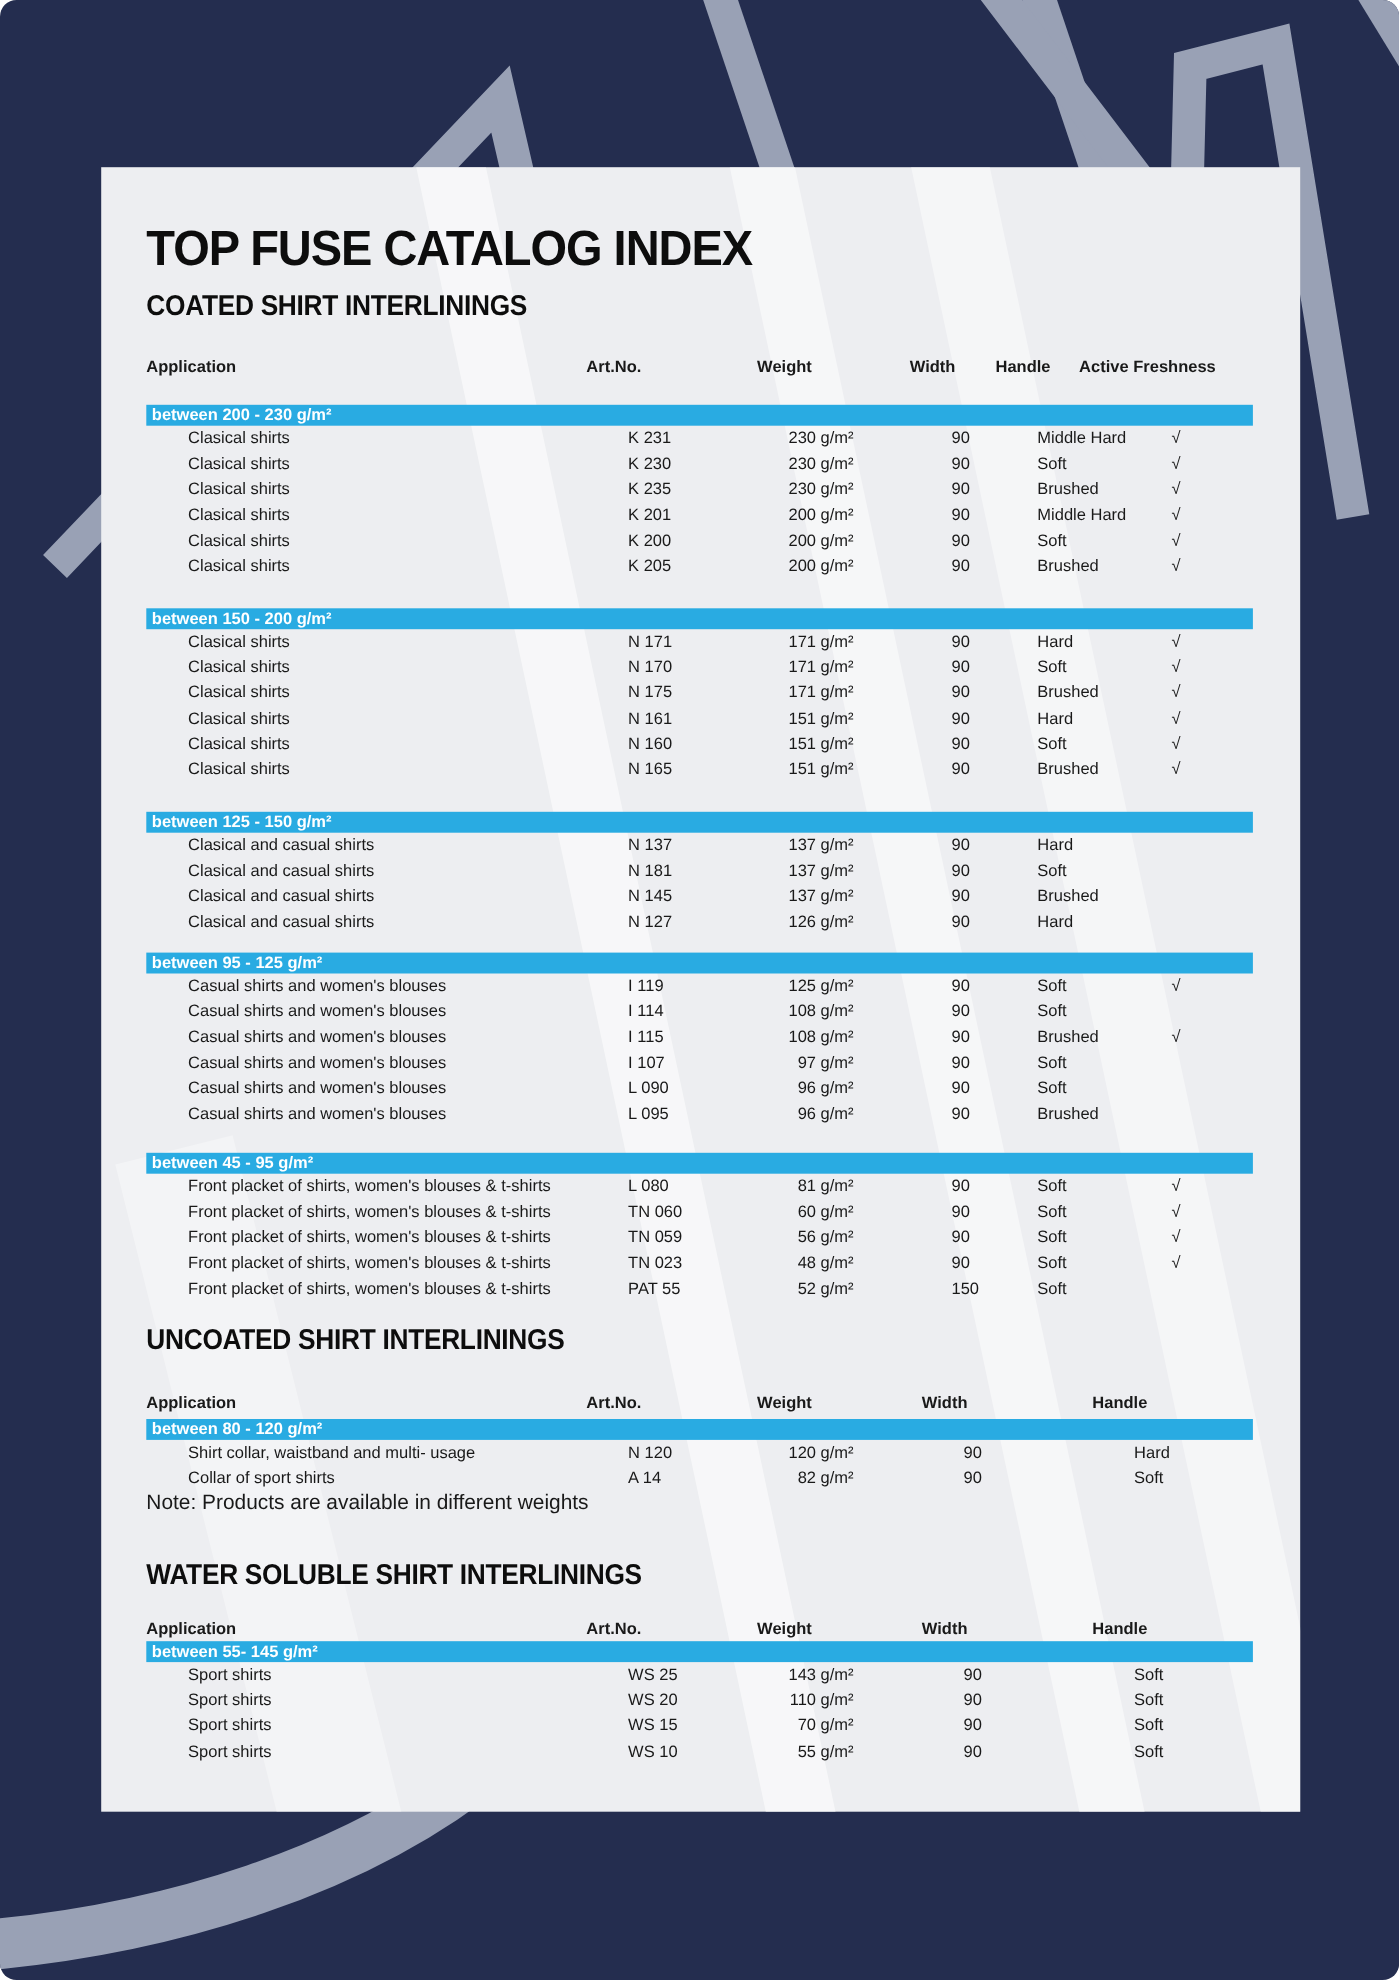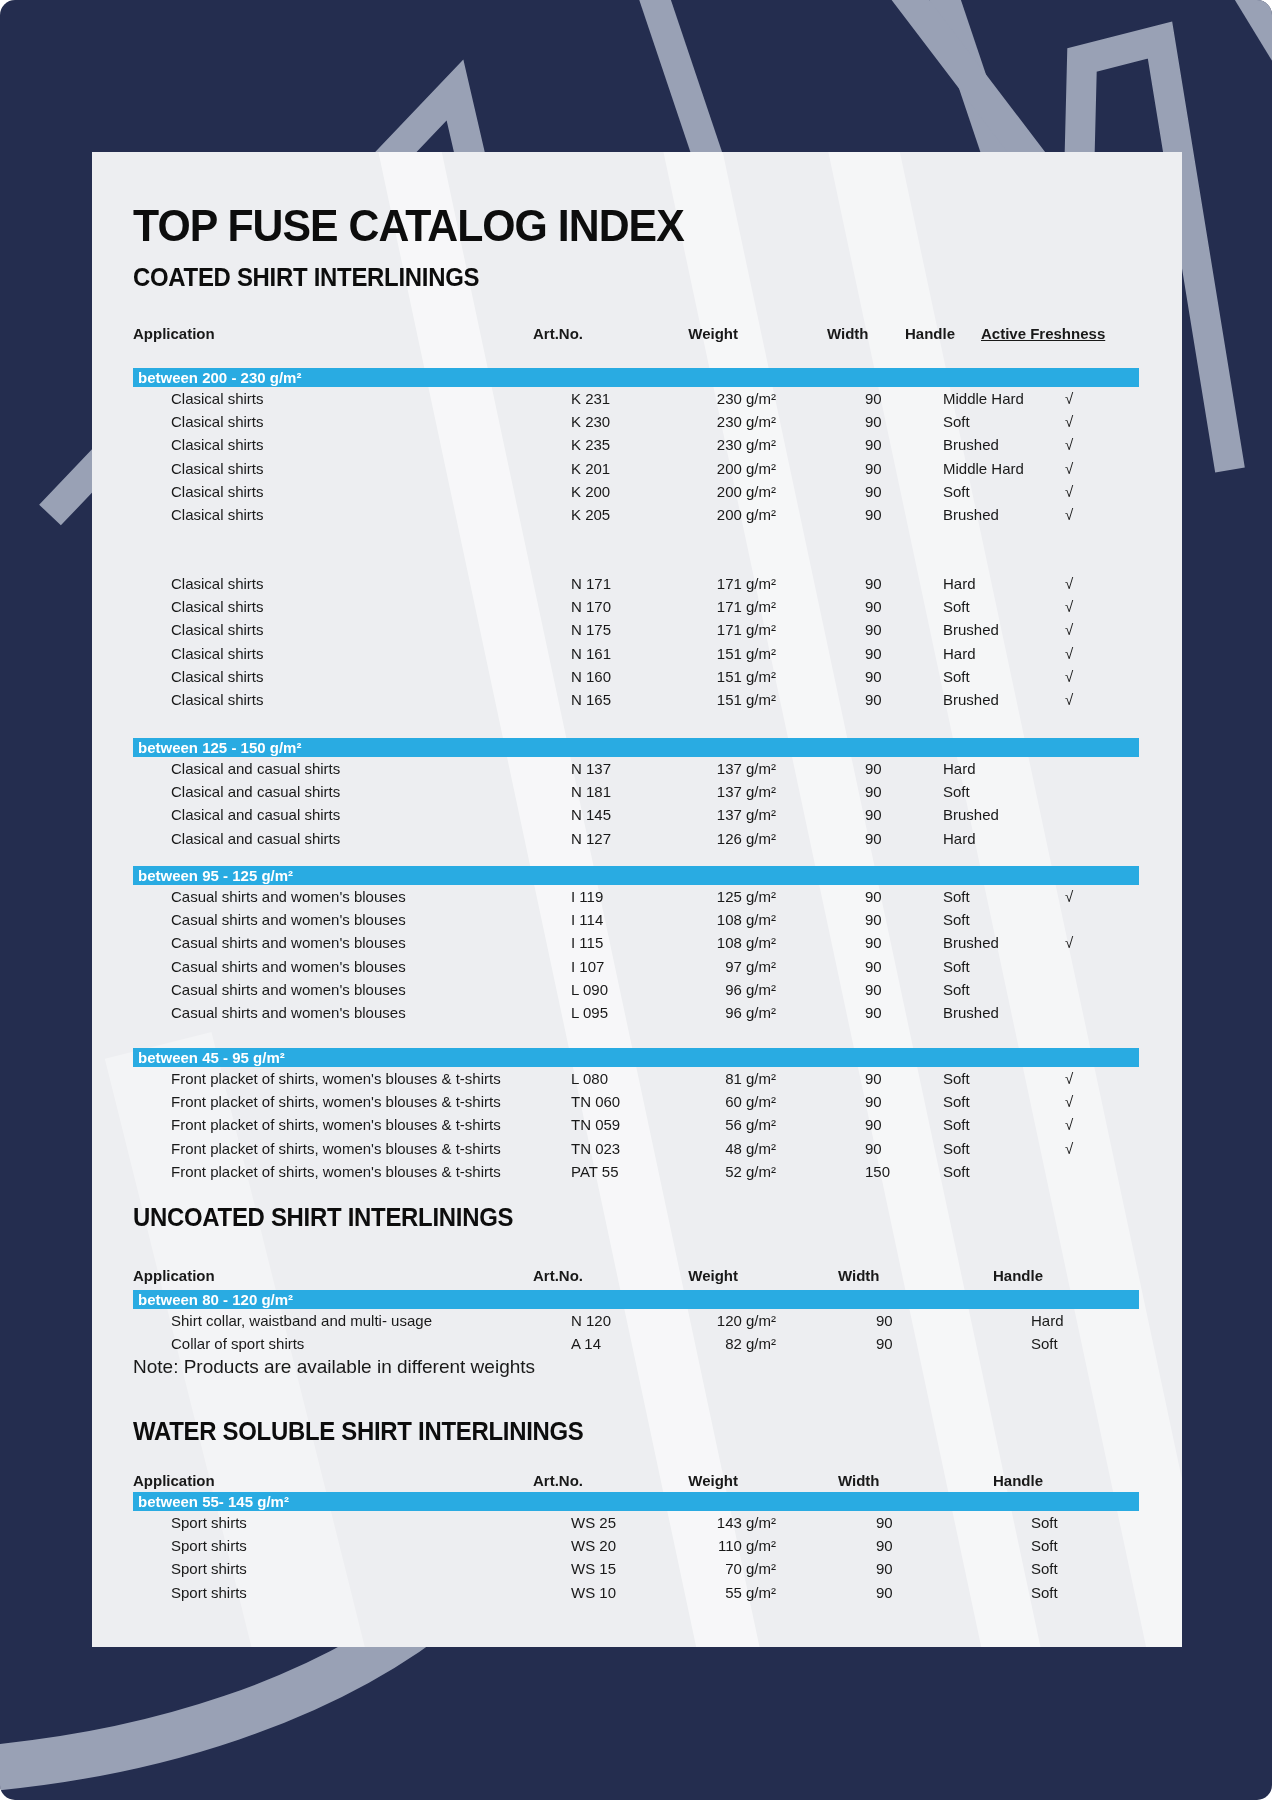--- a/index.html
+++ b/index.html
@@ -16,21 +16,21 @@
   .thead{position:absolute;left:41px;width:1006px;height:23px;font-weight:bold;}
   .rows{position:absolute;left:41px;width:1006px;}
   .row{height:23.2px;margin-left:38px;}
   .band{position:absolute;left:41px;width:1006px;height:19px;background:#29ABE2;color:#FFFFFF;
         font-size:15px;font-weight:bold;line-height:19px;padding-left:5px;box-sizing:border-box;white-space:nowrap;}
   .note{position:absolute;left:41px;font-size:19px;color:#191919;}
   
   .t1 .c-app{width:400px;} .t1 .c-art{width:105px;}
   .t1 .c-wt{width:100px;text-align:right;}
   .t1 .c-wd{width:78px;margin-left:89px;} .t1 .c-hd{width:76px;}
-  .t1 .c-fr{padding-left:46px;} .t1 .c-frh{padding-left:0;text-decoration:underline;}
+  .t1 .c-fr{padding-left:46px;} .t1 .c-frh{padding-left:0;}
   
   .t2 .c-app{width:400px;} .t2 .c-art{width:105px;}
   .t2 .c-wt{width:100px;text-align:right;}
   .t2 .c-wd{width:78px;margin-left:100px;} .t2 .c-hd{margin-left:77px;}
 </style>
 </head>
 <body>
 
 <div class="page">
 
@@ -110,20 +110,21 @@
         <div class="row">
         <span class="c-app">Clasical shirts</span>
         <span class="c-art">K 205</span>
         <span class="c-wt">200 g/m²</span>
         <span class="c-wd">90</span>
         <span class="c-hd">Brushed</span>
         <span class="c-fr">√</span>
       </div>
       </div>
 
+    <div class="band" style="top:401px">between 150 - 200 g/m²</div>
     <div class="rows t1" style="top:420px">
         <div class="row">
         <span class="c-app">Clasical shirts</span>
         <span class="c-art">N 171</span>
         <span class="c-wt">171 g/m²</span>
         <span class="c-wd">90</span>
         <span class="c-hd">Hard</span>
         <span class="c-fr">√</span>
       </div>
         <div class="row">

